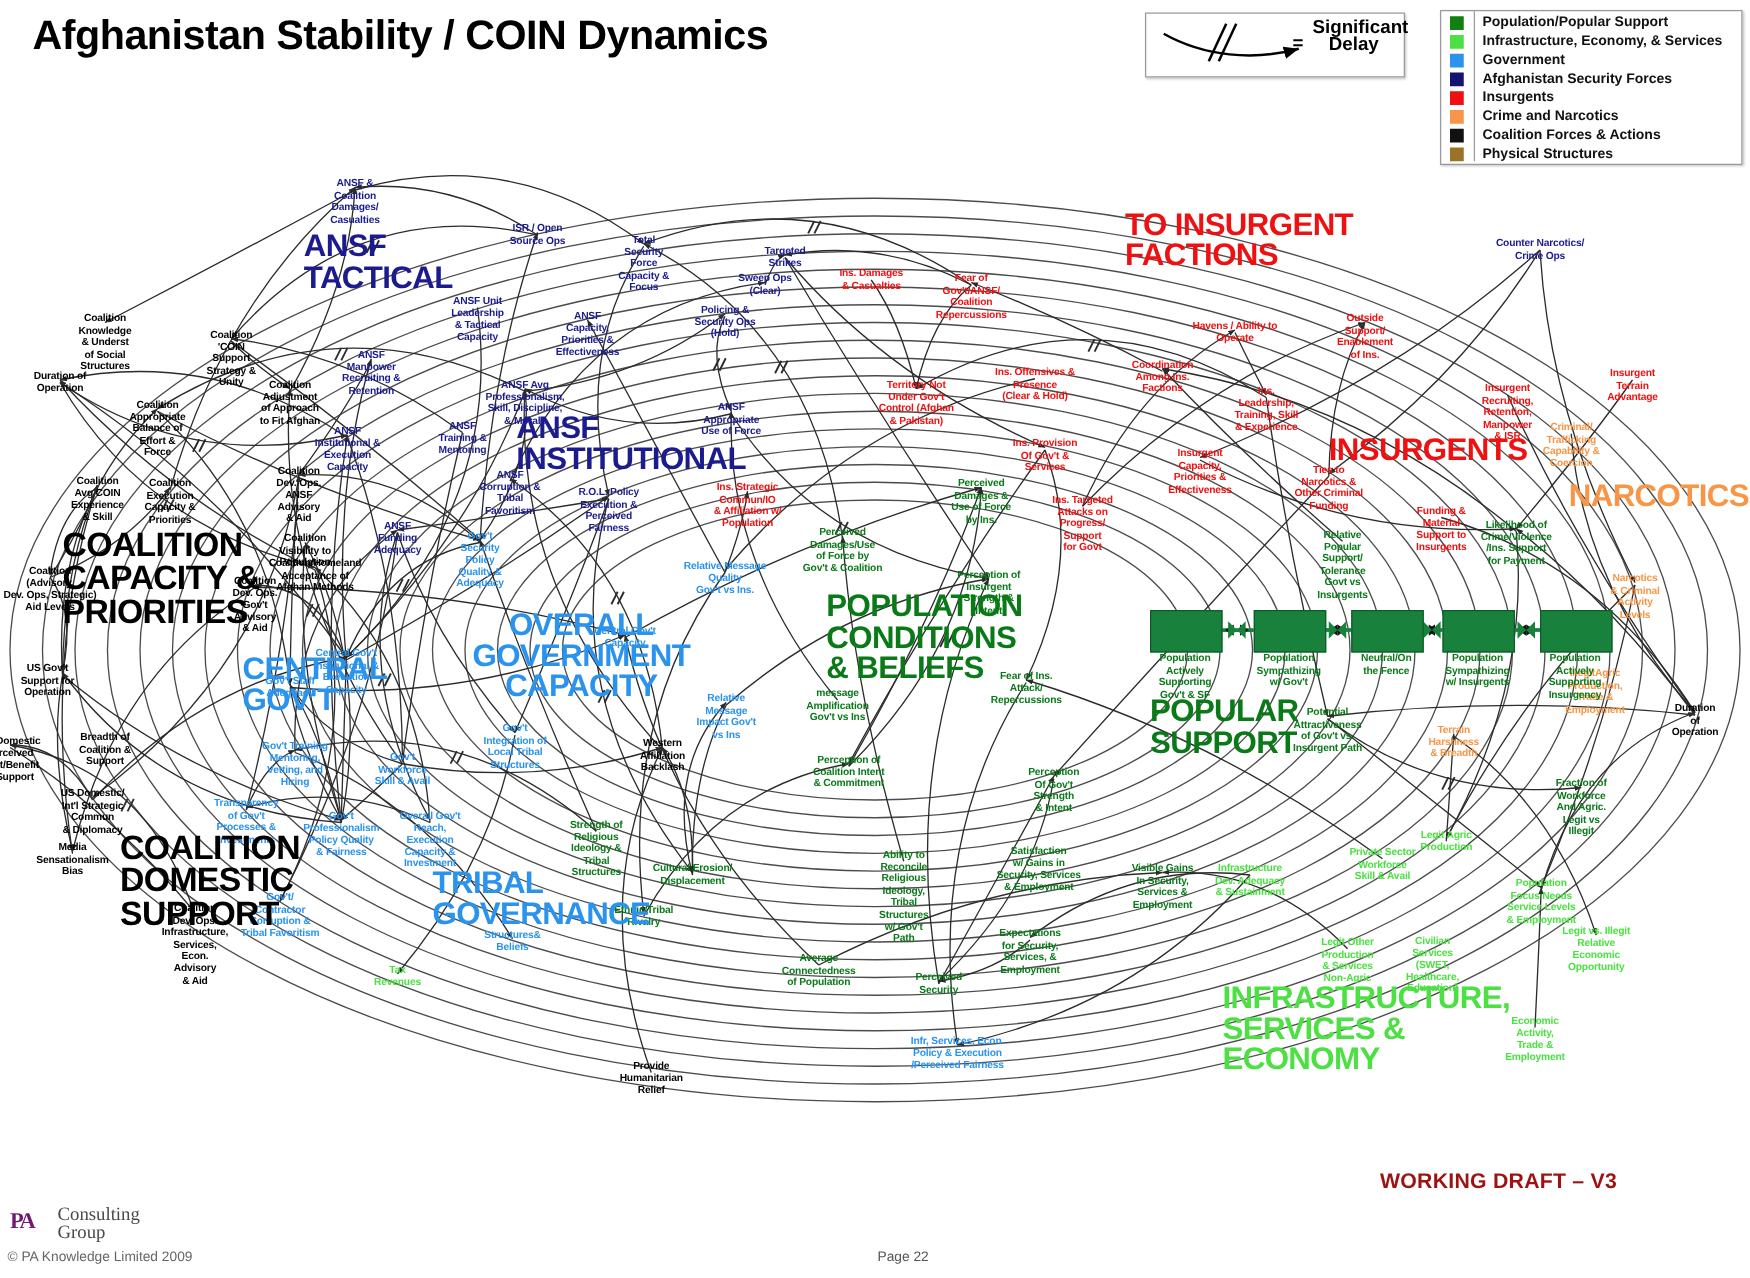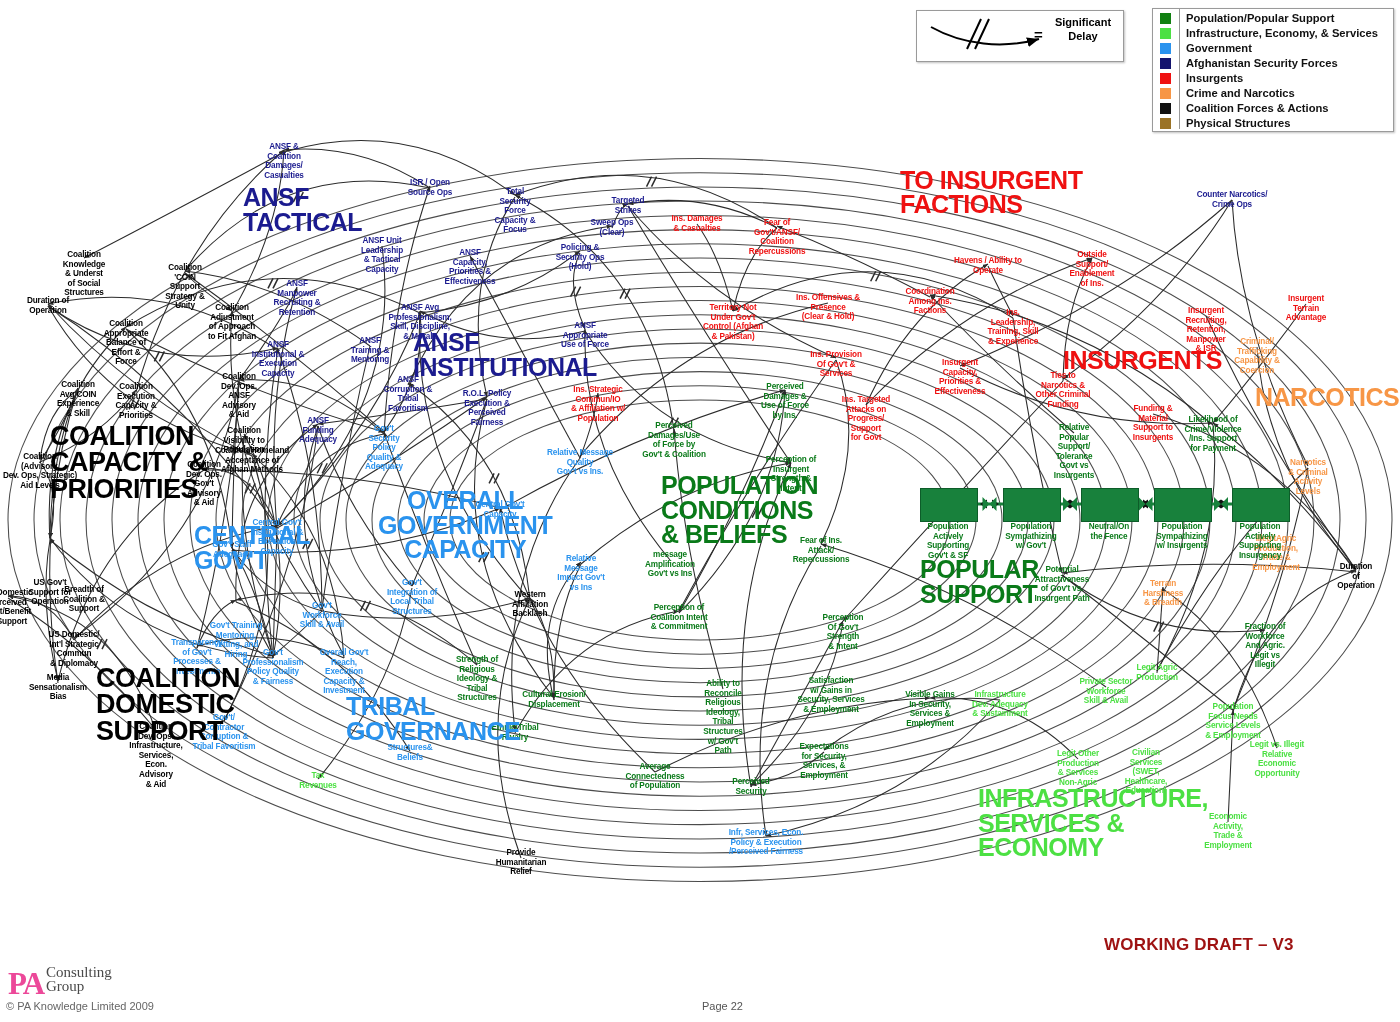--- a/index.html
+++ b/index.html
@@ -9,21 +9,21 @@
 
   
   #title{position:absolute;left:26px;top:9px;font-size:33px;font-weight:bold;
          color:#000;letter-spacing:-.4px;white-space:nowrap;}
 
   
   #delaybox{position:absolute;left:916px;top:10px;width:206px;height:50px;
             border:1px solid #9a9a9a;background:#fff;box-shadow:1px 1px 2px rgba(0,0,0,.25);}
   #delaysvg{position:absolute;left:6px;top:4px;}
   #delayeq{position:absolute;left:1034px;top:26px;font-size:15px;font-weight:bold;}
-  #delaylabel{position:absolute;left:1050px;top:15px;width:66px;font-size:11px;
+  #delaylabel{position:absolute;left:1050px;top:15px;width:66px;font-size:15px;
               font-weight:bold;line-height:14px;text-align:center;}
 
   
   #legend{position:absolute;left:1152px;top:8px;width:240px;height:122px;
           border:1px solid #9a9a9a;background:#fff;box-shadow:1px 1px 2px rgba(0,0,0,.25);}
   #legend .swcol{position:absolute;left:0;top:0;width:26px;height:120px;border-right:1px solid #9a9a9a;}
   .lgrow{position:absolute;left:0;height:15px;width:100%;}
   .lgsw{position:absolute;left:7px;top:2px;width:11px;height:11px;}
   .lgtx{position:absolute;left:33px;top:0px;font-size:11.2px;font-weight:bold;
         color:#111;white-space:nowrap;line-height:15px;}
@@ -42,31 +42,32 @@
   .h{position:absolute;font-weight:bold;line-height:.98em;letter-spacing:-.5px;} .h.mid{font-size:25px;} .h.big{font-size:27px;}
 
   
   .stock{position:absolute;background:#18813c;border:1px solid #0d5c29;}
 
   
   #wd{position:absolute;left:1104px;top:935px;font-size:17px;font-weight:bold;color:#9e1212;
       letter-spacing:.2px;white-space:nowrap;}
   #page{position:absolute;left:702px;top:1000px;font-size:11px;color:#555;}
   #palogo{position:absolute;left:8px;top:966px;}
-  #pa{font-family:"Liberation Serif","DejaVu Serif",serif;font-size:31px;font-weight:bold;
-      color:#ec4899;letter-spacing:-2px;}
+  #pa{font-family:"Liberation Serif","DejaVu Serif",serif;font-size:18px;font-weight:bold;
+      color:#701a75;letter-spacing:-2px;}
   #paw{position:absolute;left:46px;top:965px;font-family:"Liberation Serif",serif;
        font-size:15px;color:#4a4a4a;line-height:14px;}
   #cpy{position:absolute;left:6px;top:1000px;font-size:11px;color:#666;}
 </style>
 </head>
 <body>
 
 <div id="stage">
 
+  <div id="title">Afghanistan Stability / COIN Dynamics</div>
 
   <div id="delaybox">
     <svg id="delaysvg" width="130" height="42">
       <defs>
         <marker id="ah" markerWidth="7" markerHeight="7" refX="6" refY="2.5" orient="auto">
           <path d="M0,0 L6,2.5 L0,5 z" fill="#000"></path>
         </marker>
       </defs>
       <path d="M8,12 C40,30 80,34 116,24" stroke="#000" stroke-width="2" fill="none" marker-end="url(#ah)"></path>
       <line x1="44" y1="34" x2="58" y2="4" stroke="#000" stroke-width="2"></line>
@@ -375,27 +376,27 @@
       <div class="n c-black" style="left: 17px; top: 296px; width: 62px;"><span>Duration of</span><br><span>Operation</span></div>
       <div class="n c-black" style="left: 96px; top: 319px; width: 60px;"><span>Coalition</span><br><span>Appropriate</span><br><span>Balance of</span><br><span>Effort &amp;</span><br><span>Force</span></div>
       <div class="n c-black" style="left: 199px; top: 303px; width: 66px;"><span>Coalition</span><br><span>Adjustment</span><br><span>of Approach</span><br><span>to Fit Afghan</span></div>
       <div class="n c-black" style="left: 48px; top: 380px; width: 60px;"><span>Coalition</span><br><span>Avg COIN</span><br><span>Experience</span><br><span>&amp; Skill</span></div>
       <div class="n c-black" style="left: 107px; top: 382px; width: 58px;"><span>Coalition</span><br><span>Execution</span><br><span>Capacity &amp;</span><br><span>Priorities</span></div>
       <div class="n c-black" style="left: 212px; top: 372px; width: 54px;"><span>Coalition</span><br><span>Dev. Ops.</span><br><span>ANSF</span><br><span>Advisory</span><br><span>&amp; Aid</span></div>
       <div class="n c-black" style="left: 213px; top: 426px; width: 62px;"><span>Coalition</span><br><span>Visibility to</span><br><span>Population</span></div>
       <div class="n c-black" style="left: 177px; top: 460px; width: 54px;"><span>Coalition</span><br><span>Dev. Ops.</span><br><span>Gov't</span><br><span>Advisory</span><br><span>&amp; Aid</span></div>
       <div class="n c-black" style="left: 205px; top: 446px; width: 94px;"><span>Coalition/Homeland</span><br><span>Acceptance of</span><br><span>Afghan Methods</span></div>
       <div class="n c-black" style="left: -6px; top: 452px; width: 92px;"><span>Coalition</span><br><span>(Advisory,</span><br><span>Dev. Ops, Strategic)</span><br><span>Aid Levels</span></div>
-      <div class="n c-black" style="left: 19px; top: 530px; width: 62px; margin-top: 48px;"><span>US Gov't</span><br><span>Support for</span><br><span>Operation</span></div>
+      <div class="n c-black" style="left: 7px; top: 530px; width: 62px;"><span>US Gov't</span><br><span>Support for</span><br><span>Operation</span></div>
       <div class="n c-black" style="left: 46px; top: 585px; width: 76px;"><span>Breadth of</span><br><span>Coalition &amp;</span><br><span>Support</span></div>
       <div class="n c-black" style="left: -24px; top: 588px; width: 64px;"><span>US Domestic</span><br><span>Perceived</span><br><span>Cost/Benefit</span><br><span>&amp; Support</span></div>
       <div class="n c-black" style="left: 41px; top: 630px; width: 66px;"><span>US Domestic/</span><br><span>Int'l Strategic</span><br><span>Commun</span><br><span>&amp; Diplomacy</span></div>
       <div class="n c-black" style="left: 27px; top: 673px; width: 62px;"><span>Media</span><br><span>Sensationalism</span><br><span>Bias</span></div>
       <div class="n c-black" style="left: 125px; top: 722px; width: 62px;"><span>Coalition</span><br><span>Dev. Ops.</span><br><span>Infrastructure,</span><br><span>Services,</span><br><span>Econ.</span><br><span>Advisory</span><br><span>&amp; Aid</span></div>
-      <div class="n c-gov" style="left: 202px; top: 592px; width: 68px; margin-top: 29px;"><span>Gov't Training</span><br><span>Mentoring,</span><br><span>Vetting, and</span><br><span>Hiring</span></div>
+      <div class="n c-gov" style="left: 202px; top: 592px; width: 68px;"><span>Gov't Training</span><br><span>Mentoring,</span><br><span>Vetting, and</span><br><span>Hiring</span></div>
       <div class="n c-gov" style="left: 294px; top: 601px; width: 56px;"><span>Gov't</span><br><span>Workforce</span><br><span>Skill &amp; Avail</span></div>
       <div class="n c-gov" style="left: 163px; top: 638px; width: 68px;"><span>Transparency</span><br><span>of Gov't</span><br><span>Processes &amp;</span><br><span>Investments</span></div>
       <div class="n c-gov" style="left: 235px; top: 648px; width: 76px;"><span>Gov't</span><br><span>Professionalism</span><br><span>Policy Quality</span><br><span>&amp; Fairness</span></div>
       <div class="n c-gov" style="left: 313px; top: 648px; width: 62px;"><span>Overall Gov't</span><br><span>Reach,</span><br><span>Execution</span><br><span>Capacity &amp;</span><br><span>Investment</span></div>
       <div class="n c-gov" style="left: 379px; top: 578px; width: 66px;"><span>Gov't</span><br><span>Integration of</span><br><span>Local Tribal</span><br><span>Structures</span></div>
       <div class="n c-gov" style="left: 185px; top: 713px; width: 78px;"><span>Gov't/</span><br><span>Contractor</span><br><span>Corruption &amp;</span><br><span>Tribal Favoritism</span></div>
       <div class="n c-gov" style="left: 379px; top: 743px; width: 62px;"><span>Structures&amp;</span><br><span>Beliefs</span></div>
       <div class="n c-inf" style="left: 293px; top: 771px; width: 50px;"><span>Tax</span><br><span>Revenues</span></div>
       <div class="n c-gov" style="left: 243px; top: 518px; width: 68px;"><span>Central Gov't</span><br><span>Institutional &amp;</span><br><span>Execution</span><br><span>Capacity</span></div>
       <div class="n c-gov" style="left: 203px; top: 540px; width: 58px;"><span>Gov't Staff</span><br><span>Adequacy</span></div>

